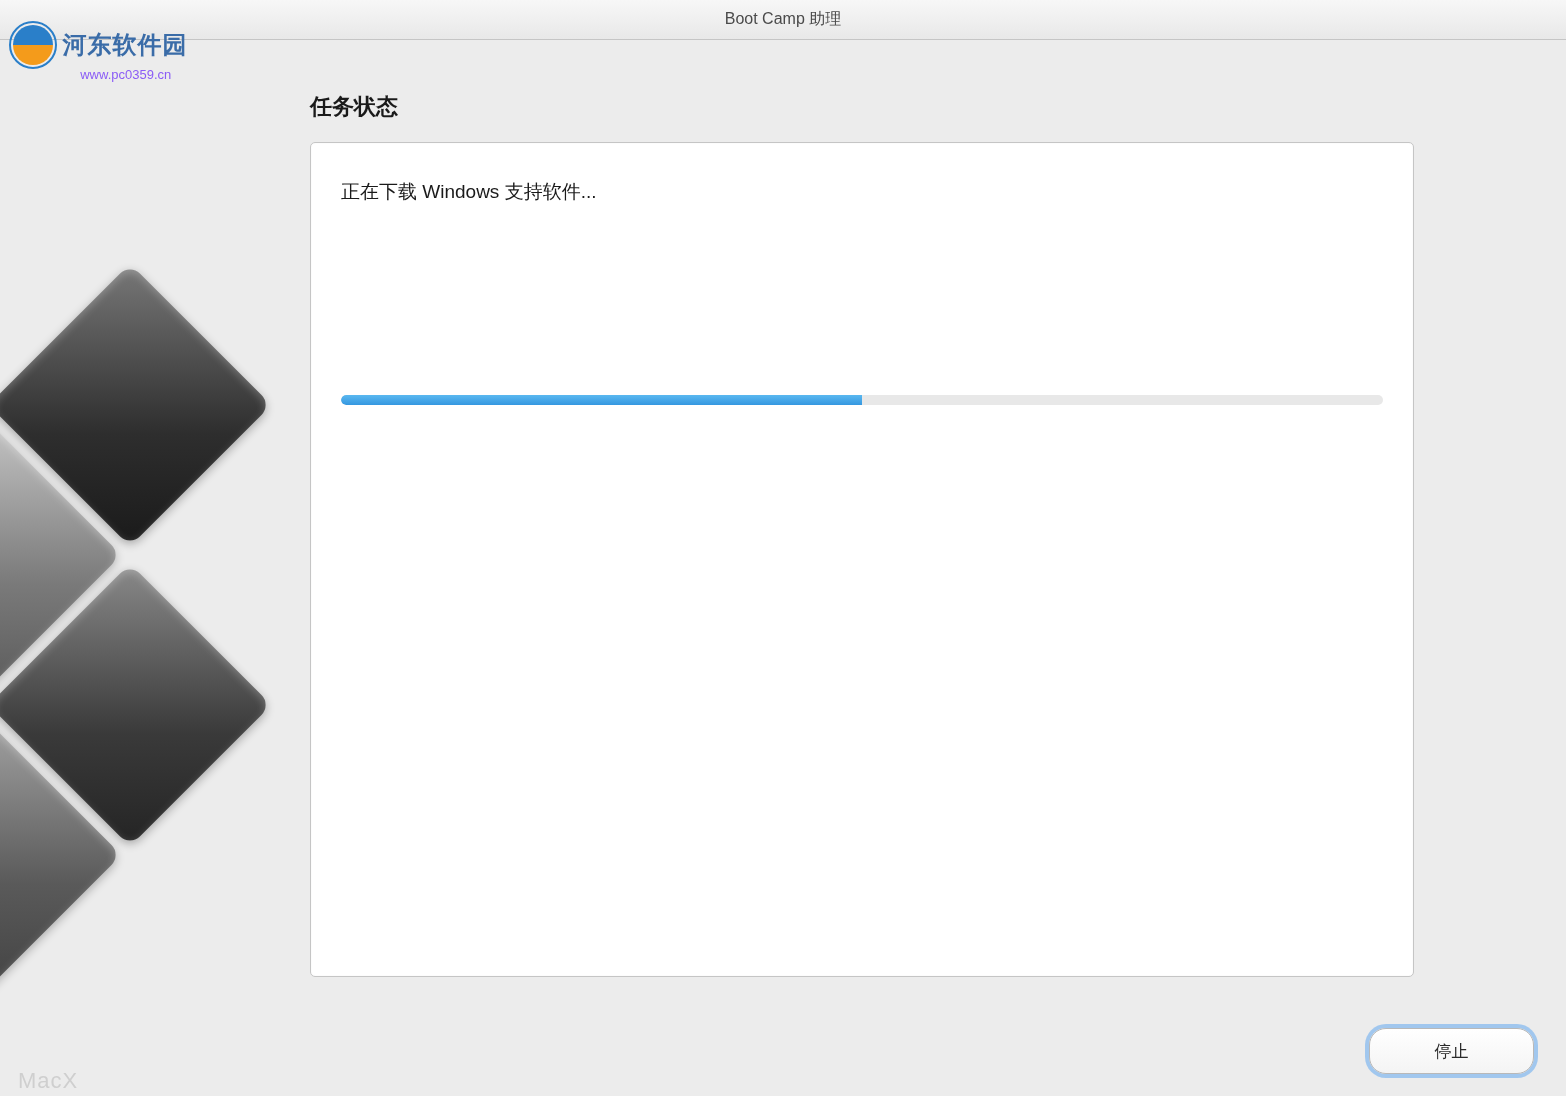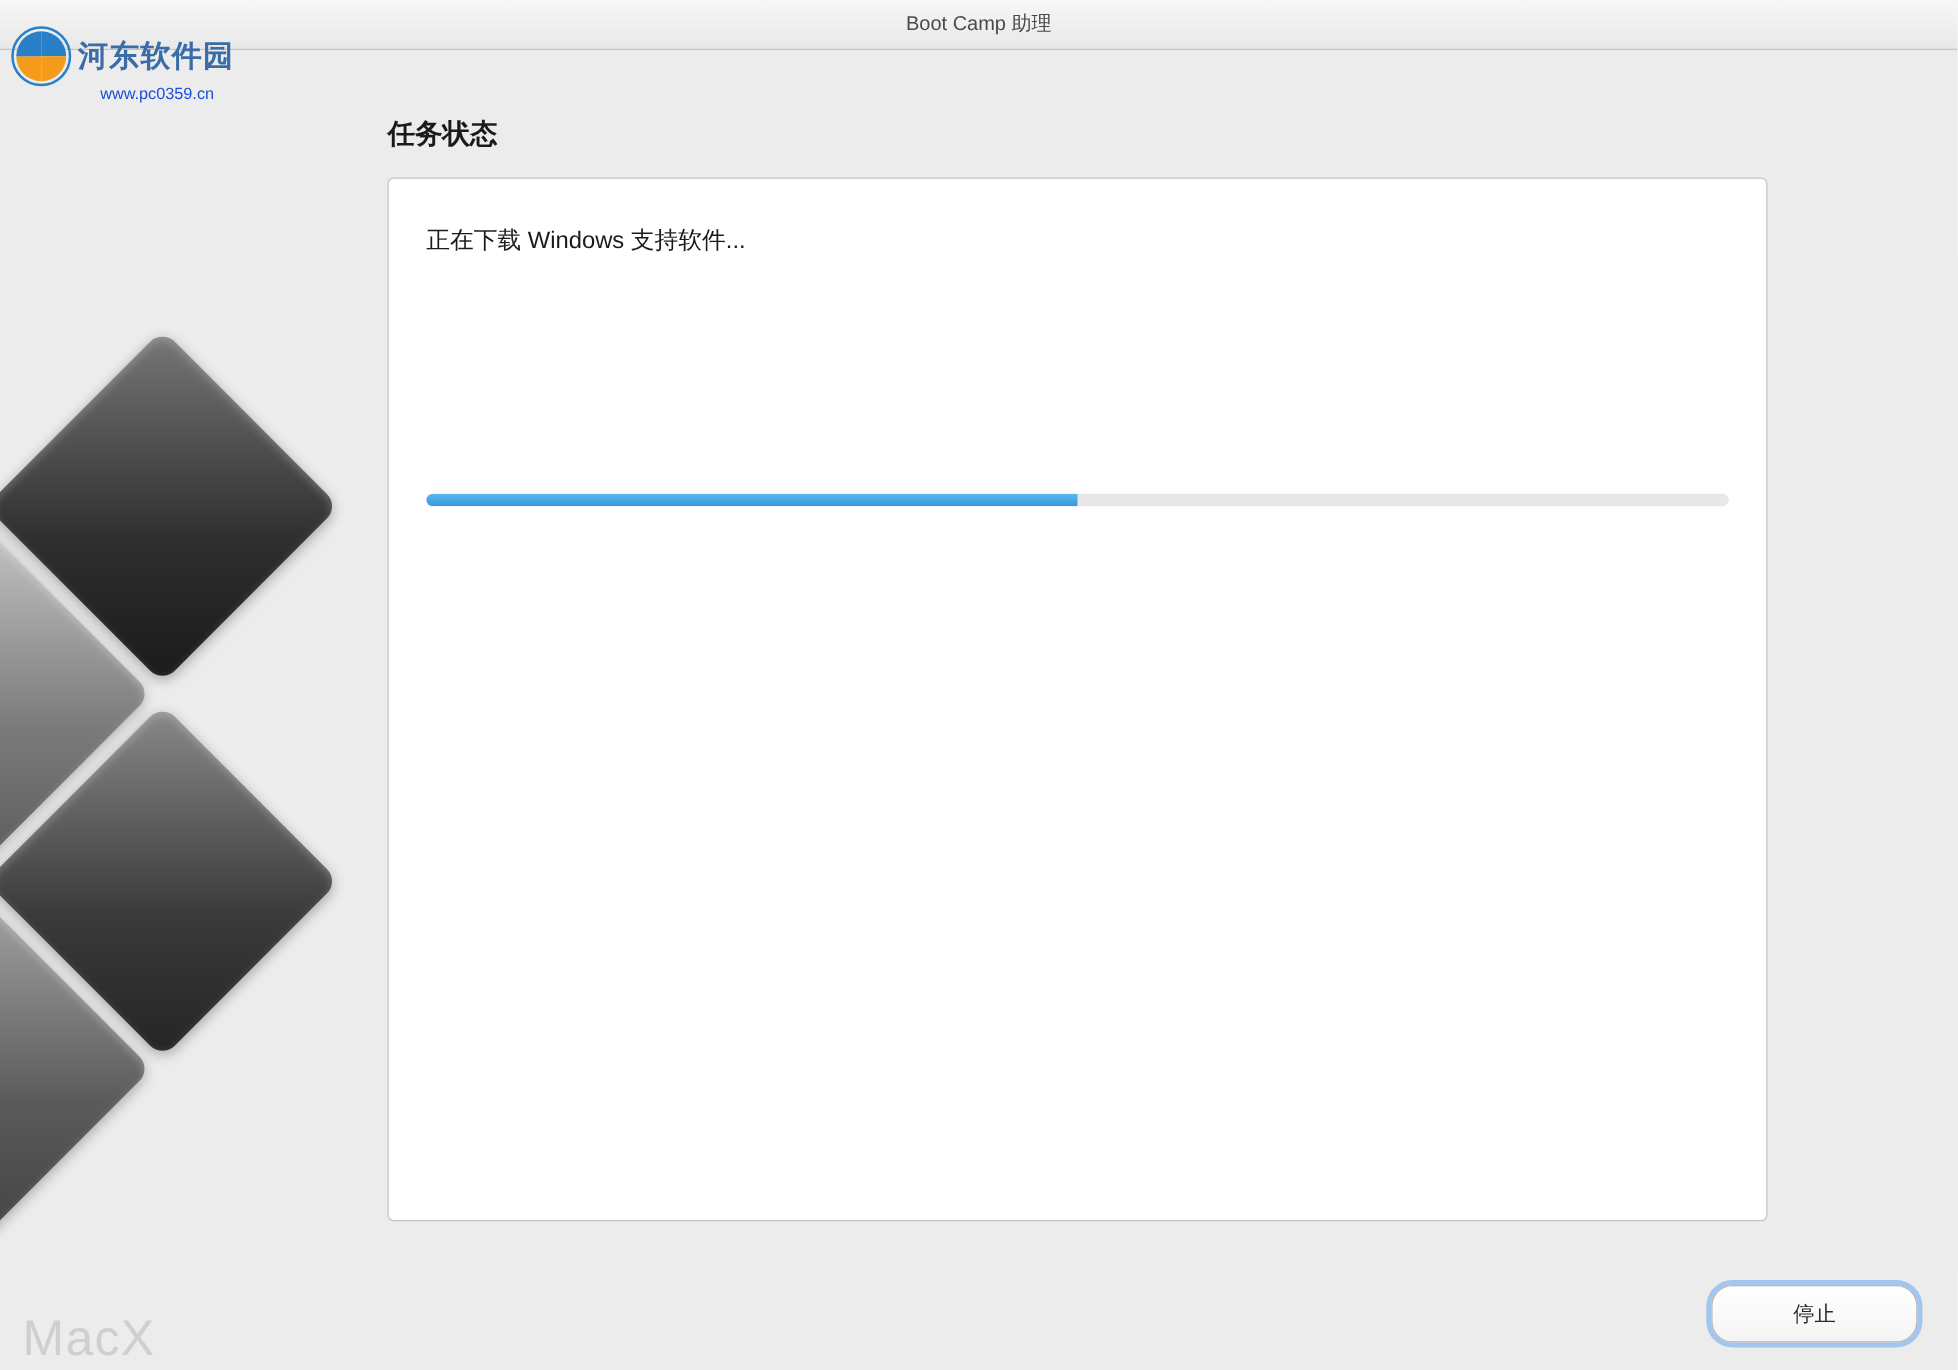--- a/index.html
+++ b/index.html
@@ -58,21 +58,21 @@
       font-size: 24px;
       font-weight: bold;
       color: #3a6ca8;
       display: inline-block;
       vertical-align: middle;
       letter-spacing: 1px;
     }
     
     .watermark-url {
       font-size: 13px;
-      color: #1d4ed8;
+      color: #8b5cf6;
       margin-left: 56px;
       margin-top: -3px;
     }
     
     .bootcamp-icon {
       position: absolute;
       left: -75px;
       top: 195px;
       width: 400px;
       height: 700px;
@@ -185,21 +185,21 @@
       border-radius: 17px;
       cursor: pointer;
       box-shadow: 0 0 0 4px rgba(100, 170, 240, 0.55);
       outline: none;
     }
     
     .macx-watermark {
       position: absolute;
       bottom: 10px;
       left: 18px;
-      font-size: 40px;
+      font-size: 22px;
       font-weight: 300;
       color: #cfcfcf;
       letter-spacing: 1px;
       z-index: 2;
     }
   </style>
 </head>
 <body>
 
 <div class="title-bar">

